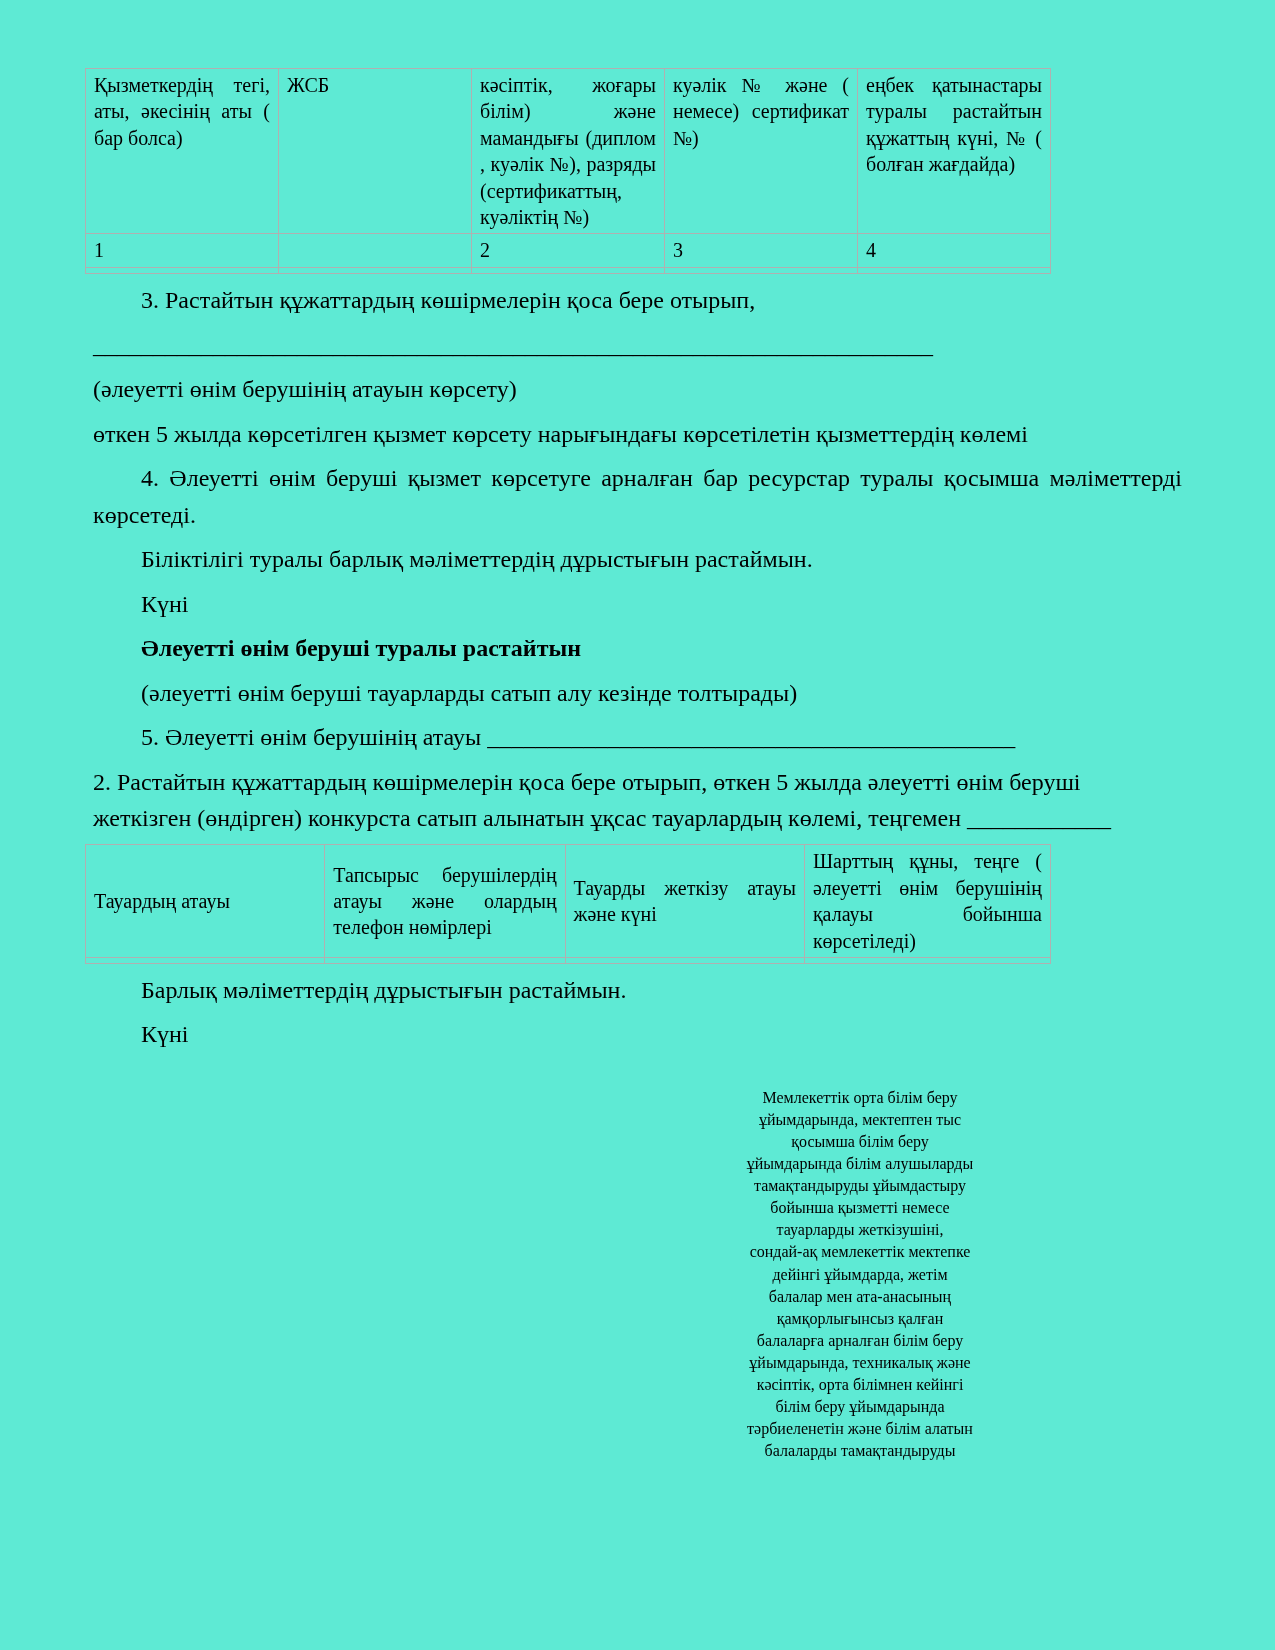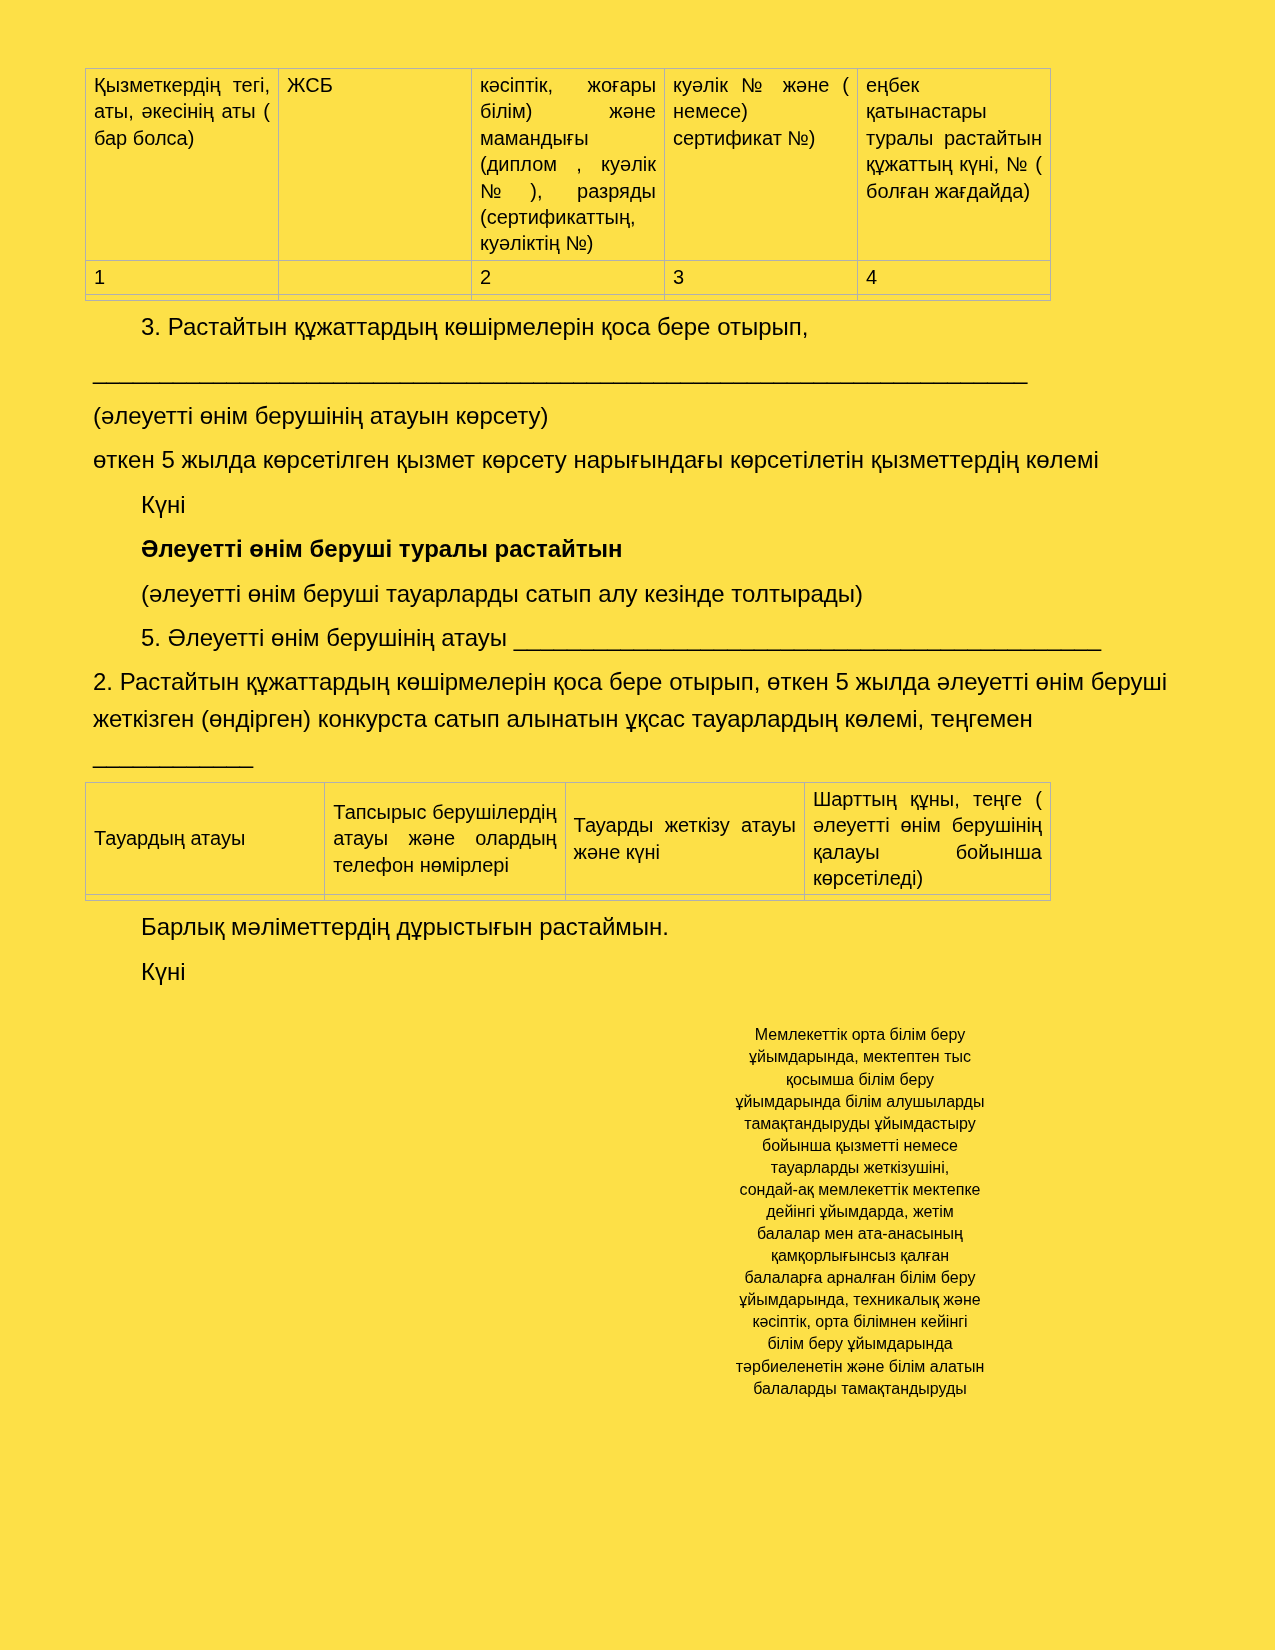--- a/index.html
+++ b/index.html
@@ -2,23 +2,23 @@
 <html lang="kk" style="--border-color: #b0b0b0; --text-color: #000000;"><head>
 <meta charset="utf-8">
 <style>
   :root { --border-color: #b0b0b0; --text-color: #000000; }
   * { box-sizing: border-box; }
   html, body { margin: 0; padding: 0; background: #ffffff; }
   .page {
     width: 1275px;
     min-height: 1650px;
     margin: 0 auto;
-    background: #fde047;
+    background: #5eead4;
     padding: 64px 85px 58px 85px;
-    font-family: Liberation Sans, sans-serif;
+    font-family: Liberation Serif, serif;
     font-size: 24px;
     line-height: 1.52;
     color: var(--text-color);
   }
   p { margin: 8px; }
   .indent { text-indent: 48px; }
   .justify { text-align: justify; }
   .bold { font-weight: bold; }
   .blank { letter-spacing: 0; white-space: nowrap; }
   table.tbl {
@@ -87,20 +87,22 @@
       </tr>
     </tbody>
   </table>
 
   <p class="indent">3. Растайтын құжаттардың көшірмелерін қоса бере отырып,</p>
   <p class="blank">______________________________________________________________________</p>
   <p>(әлеуетті өнім берушінің атауын көрсету)</p>
   <p class="justify">өткен 5 жылда көрсетілген қызмет көрсету нарығындағы көрсетілетін қызметтердің көлемі</p>
 
 
+  <p class="indent justify">4. Әлеуетті өнім беруші қызмет көрсетуге арналған бар ресурстар туралы қосымша мәліметтерді көрсетеді.</p>
+  <p class="indent">Біліктілігі туралы барлық мәліметтердің дұрыстығын растаймын.</p>
   <p class="indent">Күні</p>
 
   <p class="indent bold">Әлеуетті өнім беруші туралы растайтын</p>
   <p class="indent">(әлеуетті өнім беруші тауарларды сатып алу кезінде толтырады)</p>
   <p class="indent"><span>5. Әлеуетті өнім берушінің атауы</span><span class="blank"> ____________________________________________</span></p>
   <p><span>2. Растайтын құжаттардың көшірмелерін қоса бере отырып, өткен 5 жылда әлеуетті өнім беруші жеткізген (өндірген) конкурста сатып алынатын ұқсас тауарлардың көлемі, теңгемен</span><span class="blank"> ____________</span></p>
 
   <table class="tbl tbl3">
     <colgroup>
       <col style="width:24.8%">

